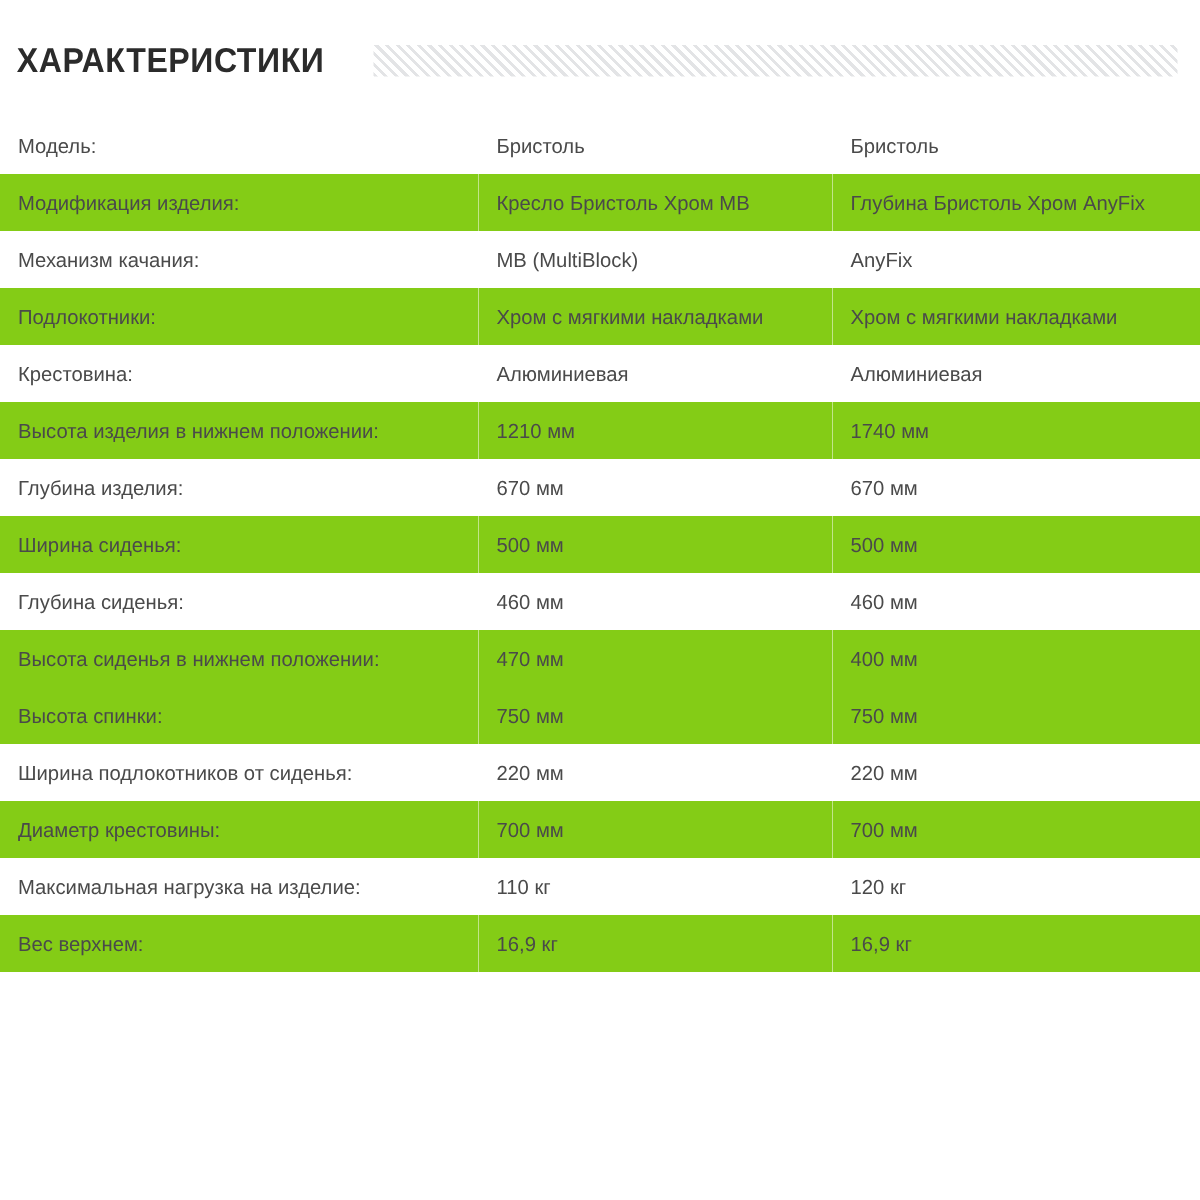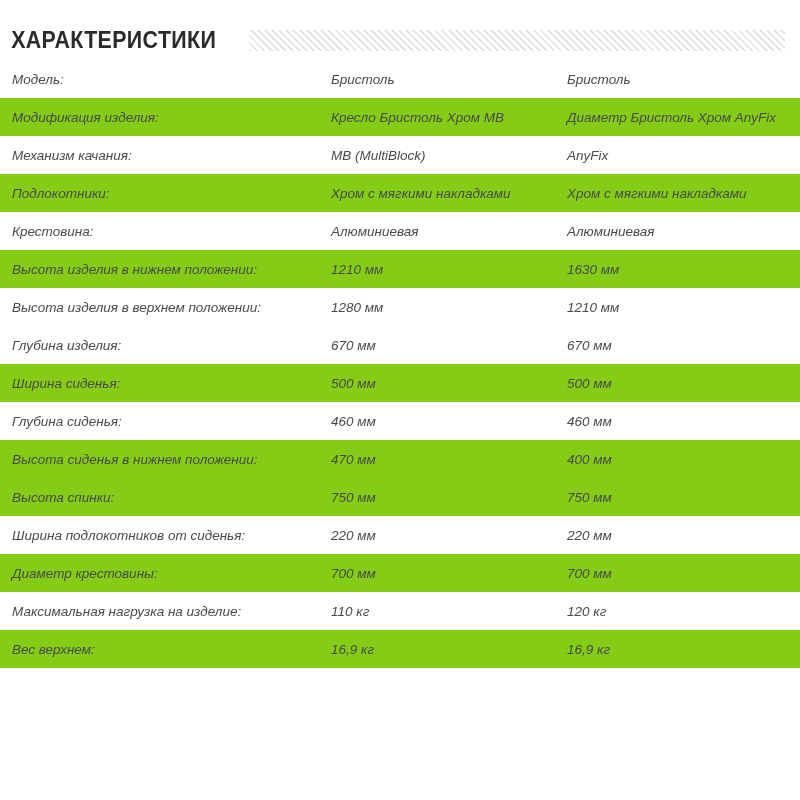--- a/index.html
+++ b/index.html
@@ -57,25 +57,24 @@
       #e3e4e6 2px,
       #ffffff 2px,
       #ffffff 5px
     );
   }
 
   
   .spec-table {
     position: absolute;
     left: 0;
-    top: 60px;
+    top: 78px;
     width: 800px;
     border-collapse: collapse;
     table-layout: fixed;
-    font-style: italic;
   }
 
   .spec-table tr {
     height: 38px;
   }
 
   .spec-table tr.odd  { background: #ffffff; }
   .spec-table tr.even { background: #84cc16; }
 
   .spec-table td {
@@ -108,46 +107,41 @@
   <table class="spec-table">
     <tbody>
         <tr class="odd">
           <td class="col-label">Модель:</td>
           <td class="col-a">Бристоль</td>
           <td class="col-b">Бристоль</td>
         </tr>
         <tr class="even">
           <td class="col-label">Модификация изделия:</td>
           <td class="col-a">Кресло Бристоль Хром МВ</td>
-          <td class="col-b">Диаметр Бристоль Хром AnyFix</td>
+          <td class="col-b">Глубина Бристоль Хром AnyFix</td>
         </tr>
         <tr class="odd">
           <td class="col-label">Механизм качания:</td>
           <td class="col-a">МВ (MultiBlock)</td>
           <td class="col-b">AnyFix</td>
         </tr>
         <tr class="even">
           <td class="col-label">Подлокотники:</td>
           <td class="col-a">Хром с мягкими накладками</td>
           <td class="col-b">Хром с мягкими накладками</td>
         </tr>
         <tr class="odd">
           <td class="col-label">Крестовина:</td>
           <td class="col-a">Алюминиевая</td>
           <td class="col-b">Алюминиевая</td>
         </tr>
         <tr class="even">
           <td class="col-label">Высота изделия в нижнем положении:</td>
           <td class="col-a">1210 мм</td>
-          <td class="col-b">1630 мм</td>
-        </tr>
-        <tr class="odd">
-          <td class="col-label">Высота изделия в верхнем положении:</td>
-          <td class="col-a">1280 мм</td>
-          <td class="col-b">1210 мм</td>
+          <td class="col-b">1740 мм</td>
         </tr>
         <tr class="odd">
           <td class="col-label">Глубина изделия:</td>
           <td class="col-a">670 мм</td>
           <td class="col-b">670 мм</td>
         </tr>
         <tr class="even">
           <td class="col-label">Ширина сиденья:</td>
           <td class="col-a">500 мм</td>
           <td class="col-b">500 мм</td>

